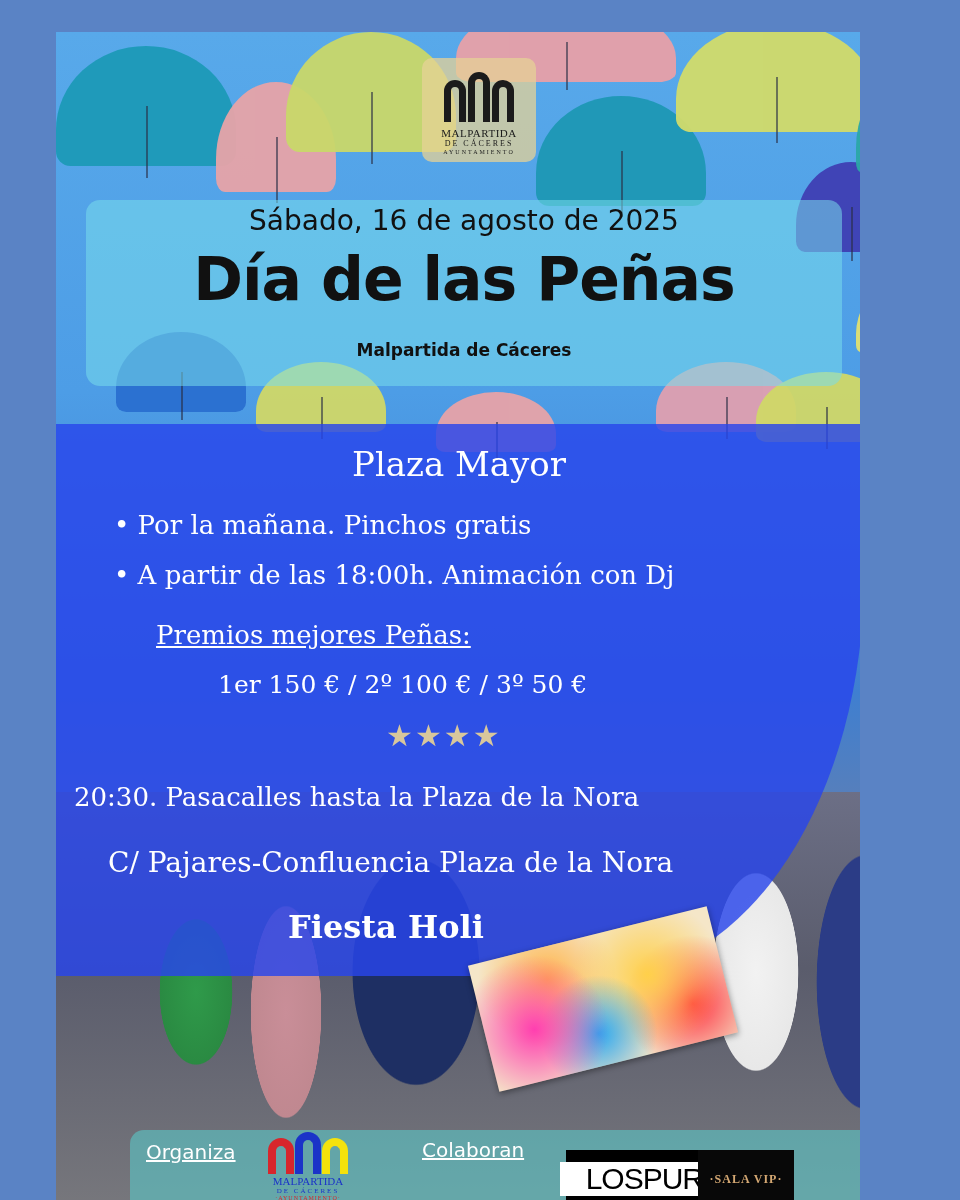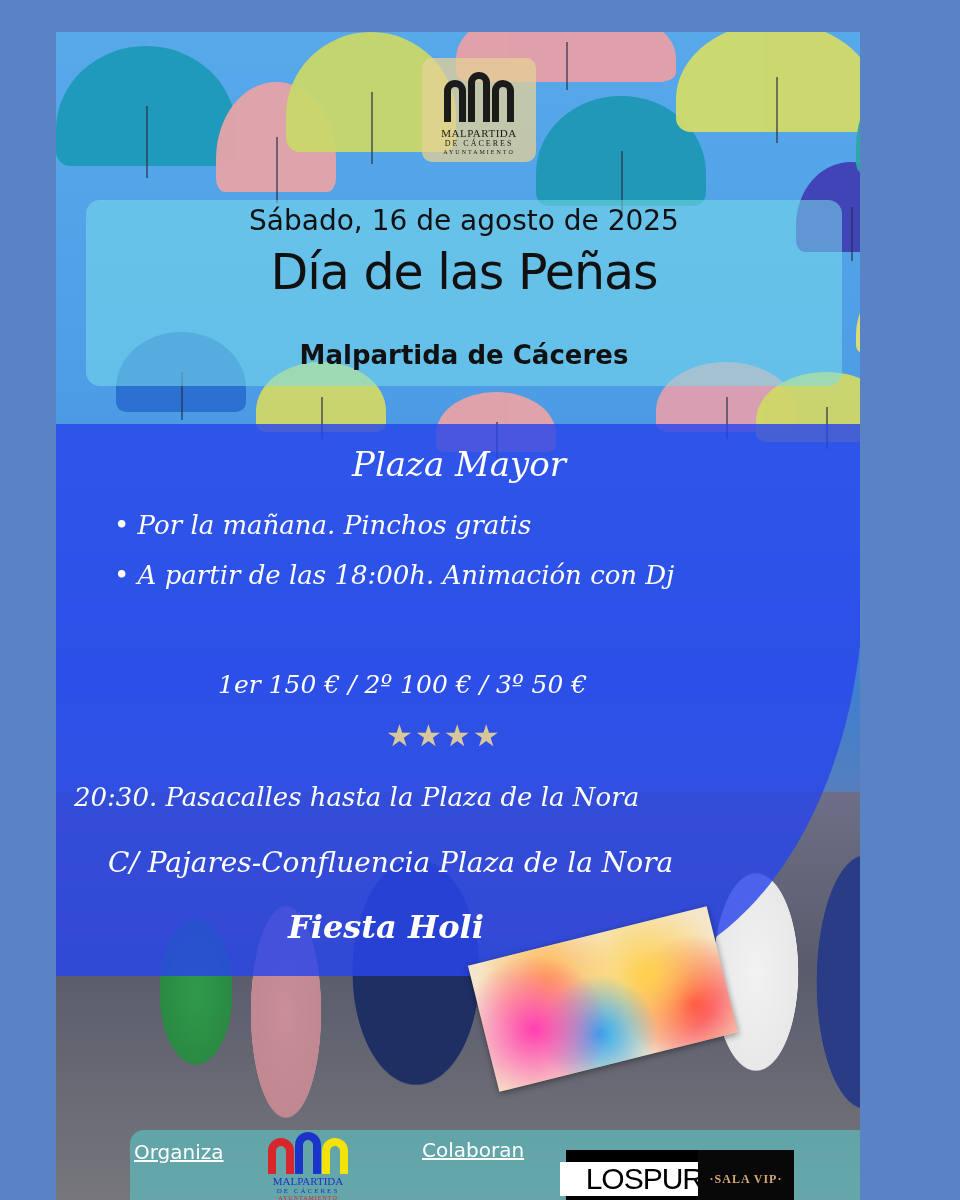--- a/index.html
+++ b/index.html
@@ -27,26 +27,26 @@
   .logo-arches { display:flex; gap:2px; margin-bottom:6px; }
   .arch { width:22px; height:42px; border:7px solid #1b1b1b; border-bottom:none; border-radius:14px 14px 0 0; box-sizing:border-box; }
   .arch.mid { height:50px; margin-top:-8px; }
   .logo-text1 { font-family:"Liberation Serif", serif; font-size:11px; color:#1b1b1b; letter-spacing:0.5px; line-height:11px; }
   .logo-text2 { font-family:"Liberation Serif", serif; font-size:8px; color:#1b1b1b; letter-spacing:2px; line-height:9px; }
   .logo-text3 { font-family:"Liberation Serif", serif; font-size:6px; color:#1b1b1b; letter-spacing:2px; line-height:8px; }
 
   .title-band { position:absolute; left:86px; top:168px; width:756px; height:186px; border-radius:14px;
     background:rgba(120,220,235,0.55); text-align:center; }
   .date { position:absolute; left:0; right:0; top:4px; font-family:"DejaVu Sans", sans-serif; font-weight:normal; font-size:28px; color:#111; }
-  .main-title { position:absolute; left:0; right:0; top:44px; font-family:"DejaVu Sans", sans-serif; font-weight:normal; font-size:49px; color:#111; letter-spacing:-1px; }
-  .town { position:absolute; left:0; right:0; top:140px; font-family:"DejaVu Sans", sans-serif; font-weight:bold; font-size:26px; color:#111; }
+  .main-title { position:absolute; left:0; right:0; top:44px; font-family:"DejaVu Sans", sans-serif; font-weight:bold; font-size:60px; color:#111; letter-spacing:-1px; }
+  .town { position:absolute; left:0; right:0; top:140px; font-family:"DejaVu Sans", sans-serif; font-weight:bold; font-size:17px; color:#111; }
 
   .info-panel { position:absolute; left:0; top:392px; width:808px; height:552px;
     background:rgba(40,70,235,0.82); border-radius:0 0 260px 0 / 0 0 400px 0; }
-  .script { font-family:"DejaVu Serif", serif; font-style:italic; color:#fff; position:absolute; white-space:nowrap; }
+  .script { font-family:"DejaVu Serif", serif; color:#fff; position:absolute; white-space:nowrap; }
   .plaza { left:296px; top:20px; font-size:34px; }
   .bullet1 { left:58px; top:86px; font-size:26px; }
   .bullet2 { left:58px; top:136px; font-size:26px; }
   .premios { left:100px; top:196px; font-size:26px; text-decoration:underline; }
   .prizes { left:162px; top:246px; font-size:25px; }
   .stars { position:absolute; left:330px; top:294px; font-size:30px; color:#d8c79c; letter-spacing:2px; }
   .pasacalles { left:18px; top:358px; font-size:26px; }
   .pajares { left:52px; top:422px; font-size:28px; }
   .holi { left:232px; top:484px; font-size:32px; font-weight:bold; }
 
@@ -54,21 +54,21 @@
     background:
       radial-gradient(circle at 20% 60%, #ff3fb0 0%, transparent 35%),
       radial-gradient(circle at 45% 75%, #2aa7f0 0%, transparent 35%),
       radial-gradient(circle at 70% 40%, #ffd04a 0%, transparent 40%),
       radial-gradient(circle at 85% 70%, #ff3040 0%, transparent 30%),
       radial-gradient(circle at 30% 25%, #ffb347 0%, transparent 35%),
       #f5e6c8; box-shadow:0 2px 6px rgba(0,0,0,0.4); }
 
   .sponsor-strip { position:absolute; left:130px; top:1098px; width:746px; height:90px; border-radius:14px; background:rgba(90,200,200,0.6); }
   .org-label, .col-label { position:absolute; font-family:"DejaVu Sans", sans-serif; font-size:20px; color:#fff; text-decoration:underline; }
-  .org-label { left:4px; top:10px; }
+  .org-label { left:16px; top:10px; }
   .col-label { left:292px; top:8px; }
   .logo-color { position:absolute; left:138px; top:8px; width:80px; height:78px; display:flex; flex-direction:column; align-items:center; }
   .carches { display:flex; gap:1px; }
   .carch { width:26px; height:36px; border:8px solid; border-bottom:none; border-radius:14px 14px 0 0; box-sizing:border-box; }
   .carch.r { border-color:#d7262c; }
   .carch.b { border-color:#1b33c8; height:42px; margin-top:-6px; }
   .carch.y { border-color:#f4e20c; }
   .clogo1 { font-family:"Liberation Serif", serif; font-size:11px; color:#1b33c8; line-height:11px; margin-top:2px; }
   .clogo2 { font-family:"Liberation Serif", serif; font-size:7px; color:#1b33c8; letter-spacing:2px; line-height:8px; }
   .clogo3 { font-family:"Liberation Serif", serif; font-size:6px; color:#d7262c; letter-spacing:1px; line-height:7px; }
@@ -113,20 +113,21 @@
   <div class="title-band" style="left:30px;">
     <div class="date">Sábado, 16 de agosto de 2025</div>
     <div class="main-title">Día de las Peñas</div>
     <div class="town">Malpartida de Cáceres</div>
   </div>
 
   <div class="info-panel">
     <div class="script plaza">Plaza Mayor</div>
     <div class="script bullet1">• Por la mañana. Pinchos gratis</div>
     <div class="script bullet2">• A partir de las 18:00h. Animación con Dj</div>
+    <div class="script premios">Premios mejores Peñas:</div>
     <div class="script prizes">1er 150 € /   2º  100 €  /   3º 50 €</div>
     <div class="stars">★★★★</div>
     <div class="script pasacalles">20:30. Pasacalles hasta la Plaza de la Nora</div>
     <div class="script holi">Fiesta Holi</div>
     <div class="script pajares">C/ Pajares-Confluencia Plaza de la Nora</div>
   </div>
 
   <div class="holi-photo" style="left:424px;"></div>
 
   <div class="sponsor-strip" style="left:74px;">

